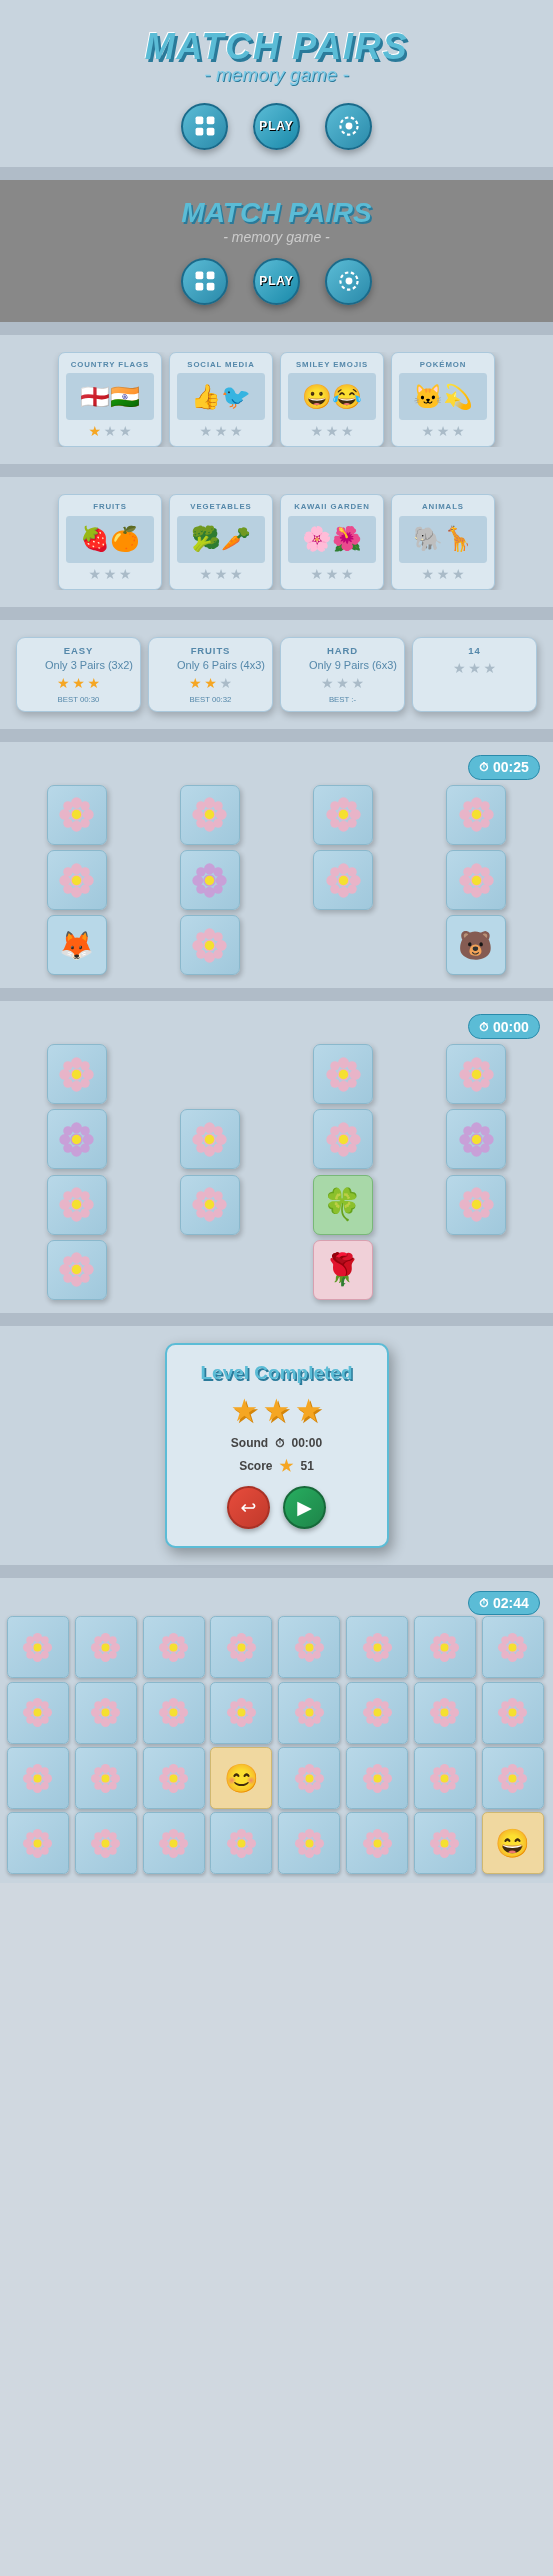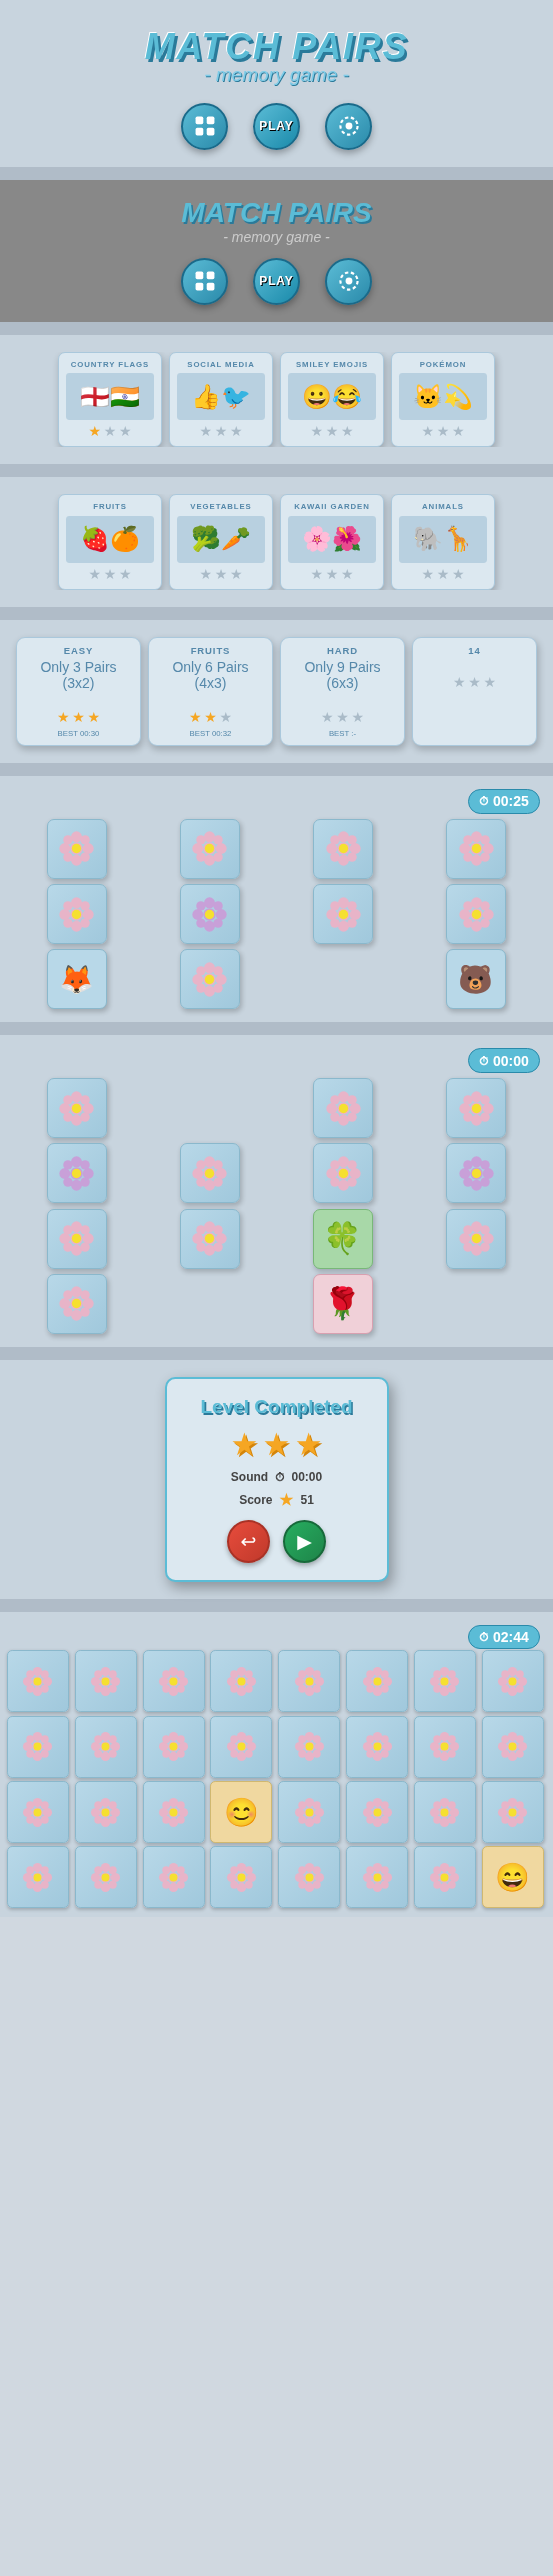--- a/index.html
+++ b/index.html
@@ -195,23 +195,24 @@
       box-shadow: 1.7px 3.4px 7px rgba(0,0,0,0.2);
     }
     .diff-label {
       font-size: 9.5px;
       font-weight: bold;
       color: #5588aa;
       letter-spacing: 0.9px;
       margin-bottom: 3.4px;
     }
     .diff-desc {
-      font-size: 14px;
+      font-size: 11px;
       color: #5588aa;
-      margin-bottom: 18px;
+      margin-bottom: 4px;
+      text-align: right;
     }
     .diff-best {
       font-size: 7.8px;
       color: #5588aa;
       margin-top: 3.4px;
     }
 
     
     .section-game {
       background: #c8d4de;

